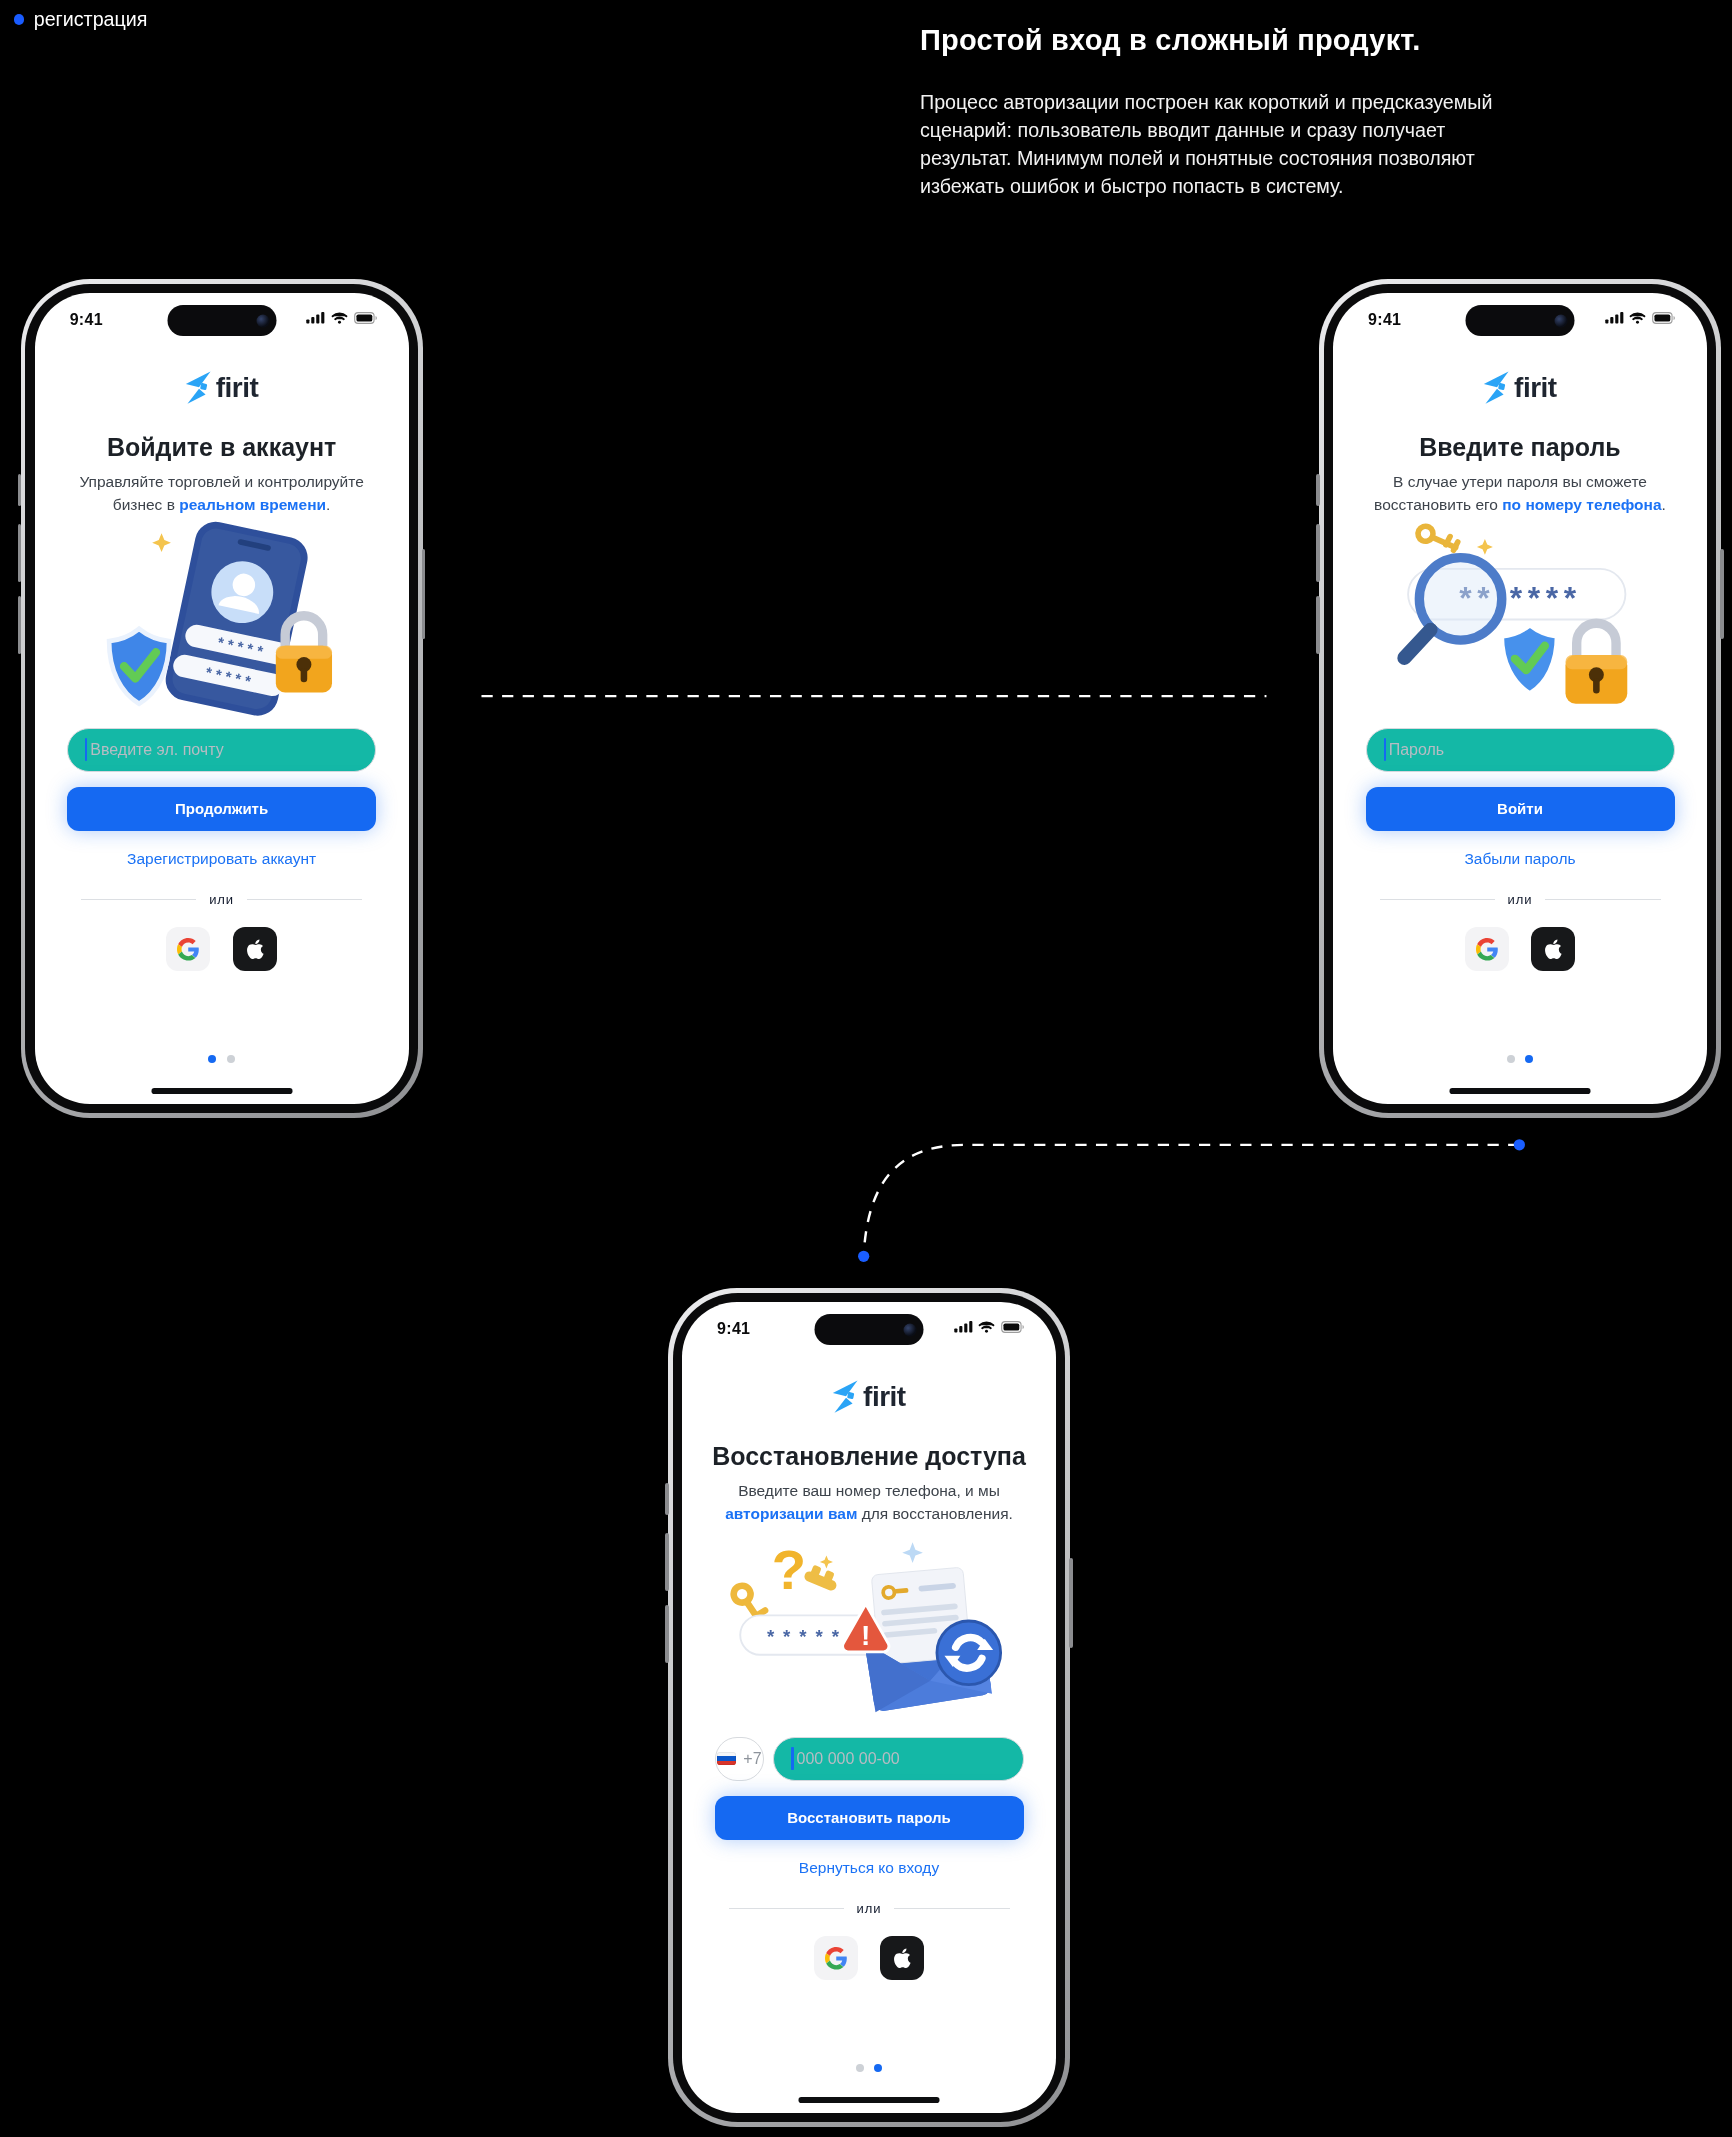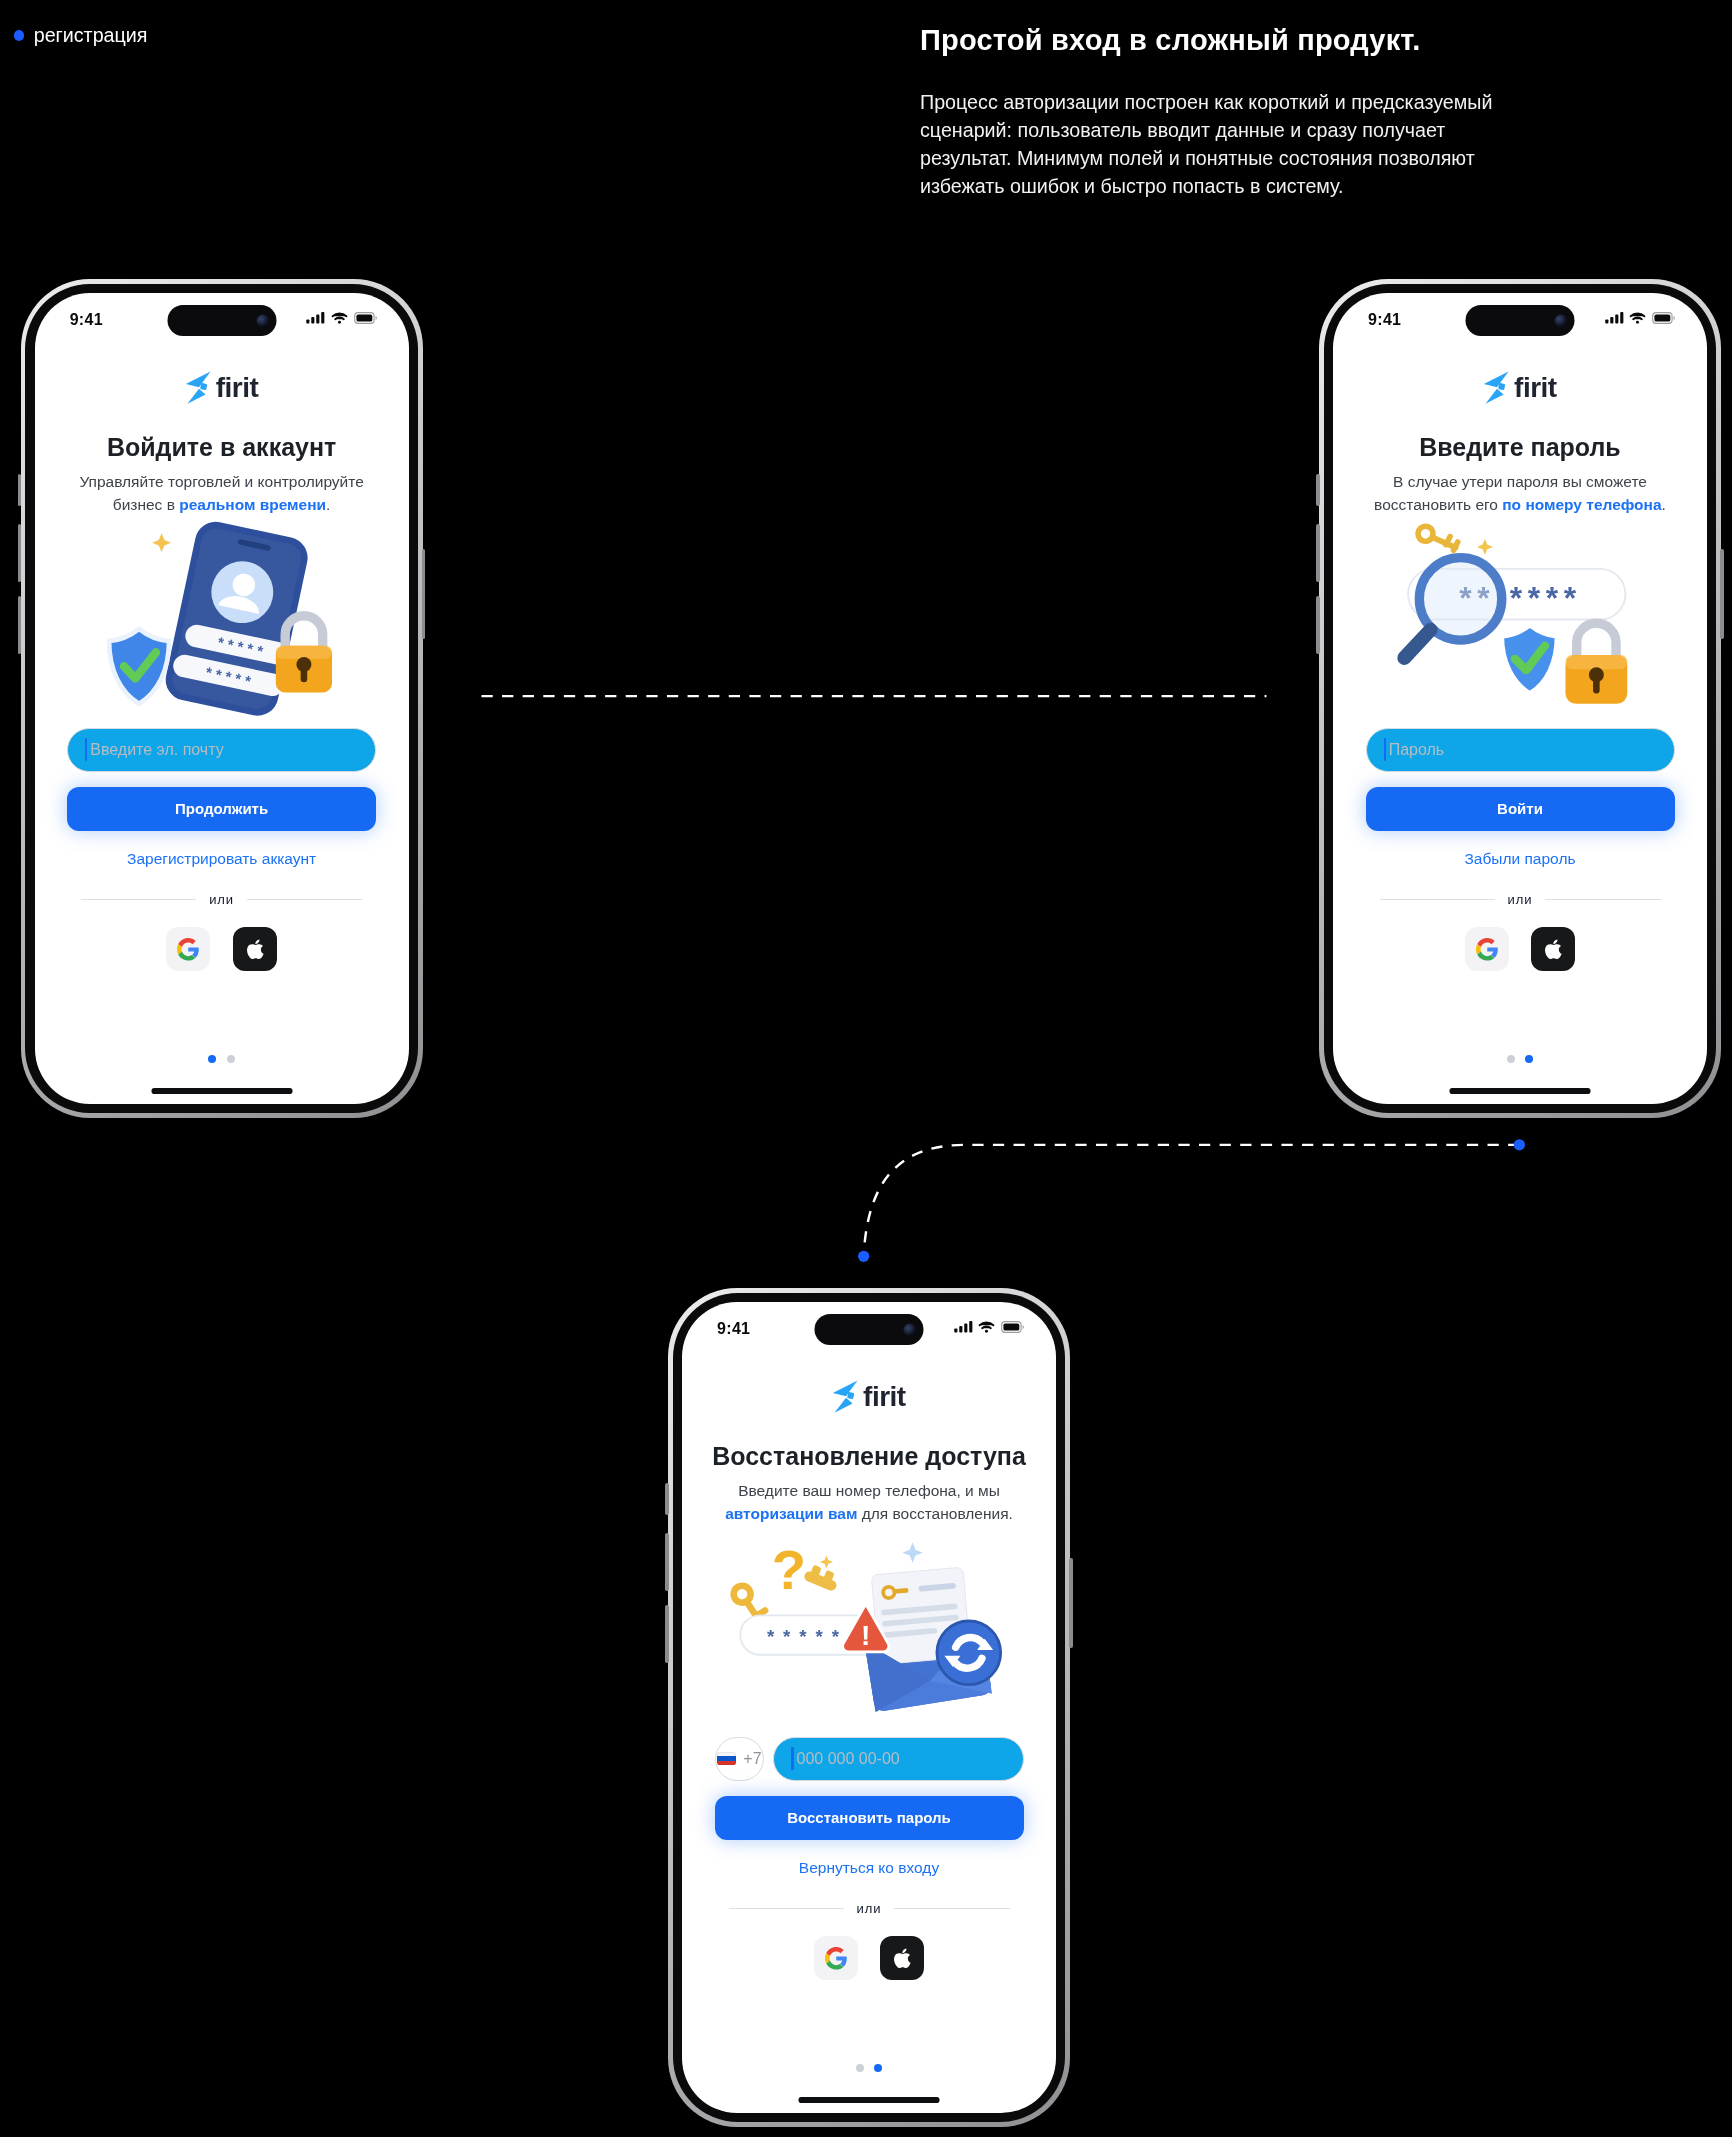--- a/index.html
+++ b/index.html
@@ -1,19 +1,19 @@
 <!DOCTYPE html>
 <html style="font-size:15px"><head>
 <meta charset="utf-8">
 <style>
   html,body{margin:0;padding:0;background:#000;}
   .page{position:relative;width:1732px;height:2137px;background:#000;overflow:hidden;
         font-family:"Liberation Sans",sans-serif;}
   
-  .tag{position:absolute;left:14px;top:24px;display:flex;align-items:center;gap:9.4px;}
+  .tag{position:absolute;left:14px;top:8px;display:flex;align-items:center;gap:9.4px;}
   .tag-dot{width:10.3px;height:10.3px;border-radius:50%;background:#1a5cff;}
   .tag-label{color:#fff;font-size:19.7px;}
   .hero{position:absolute;left:920px;top:24px;width:646px;color:#fff;}
   .hero h1{margin:0;font-size:29px;font-weight:bold;letter-spacing:0.2px;}
   .hero p{margin:32px 0 0 0;font-size:19.7px;line-height:1.42;max-width:609px;color:#f2f2f2;}
   
   .connectors{position:absolute;left:0;top:0;width:1732px;height:2137px;pointer-events:none;}
   
   .phone{position:absolute;width:402px;height:839px;border-radius:69px;padding:4.7px;
          background:linear-gradient(145deg,#ececee 0%,#c6c7c9 40%,#8f9093 100%);
@@ -35,21 +35,21 @@
   .sicons{position:absolute;right:30px;top:19px;display:flex;align-items:center;gap:5.6px;}
   .sicons svg{display:block;fill:#0a0a0a;}
   .brand{margin-top:76px;height:37px;display:flex;align-items:center;}
   .brand svg{display:block;}
   .brand-text{font-size:28px;font-weight:800;color:#1e2530;letter-spacing:-0.5px;margin-left:2.8px;}
   .stitle{margin:27px 0 0 0;font-size:25px;font-weight:bold;color:#1c2127;}
   .ssub{margin:9.4px 0 0 0;font-size:15.5px;line-height:1.48;color:#3d434b;text-align:center;padding:0 28px;}
   .inline-link{color:#1b72f5;font-weight:bold;text-decoration:none;cursor:pointer;}
   .illus{margin-top:1.9px;height:201px;display:flex;align-items:center;justify-content:center;}
   .input-pill{margin-top:7.5px;width:309px;height:44px;border:1.4px solid #d7dade;border-radius:22.5px;
-              display:flex;align-items:center;padding:0 17px;box-sizing:border-box;background:#0ea5e9;}
+              display:flex;align-items:center;padding:0 17px;box-sizing:border-box;background:#14b8a6;}
   .caret{width:2.3px;height:22.5px;background:#1569f2;border-radius:0.9px;flex:none;margin-right:0.9px;}
   .input-pill input{flex:1;min-width:0;border:none;outline:none;font-size:16px;color:#22262c;background:transparent;
                     font-family:"Liberation Sans",sans-serif;}
   .input-pill input::placeholder{color:#b7bcc3;opacity:1;}
   .phone-row{margin-top:7.5px;width:309px;display:flex;gap:9.4px;}
   .cc-chip{width:90px;height:44px;border:1.4px solid #d7dade;border-radius:22.5px;background:#fff;
            display:flex;align-items:center;justify-content:center;gap:7.5px;box-sizing:border-box;cursor:pointer;}
   .flag{width:19px;height:13px;border-radius:2.8px;display:inline-block;
         background:linear-gradient(180deg,#f5f6f8 0 33%,#0b57c9 33% 66%,#d8342a 66% 100%);
         box-shadow:inset 0 0 0 0.9px rgba(0,0,0,.06);}

